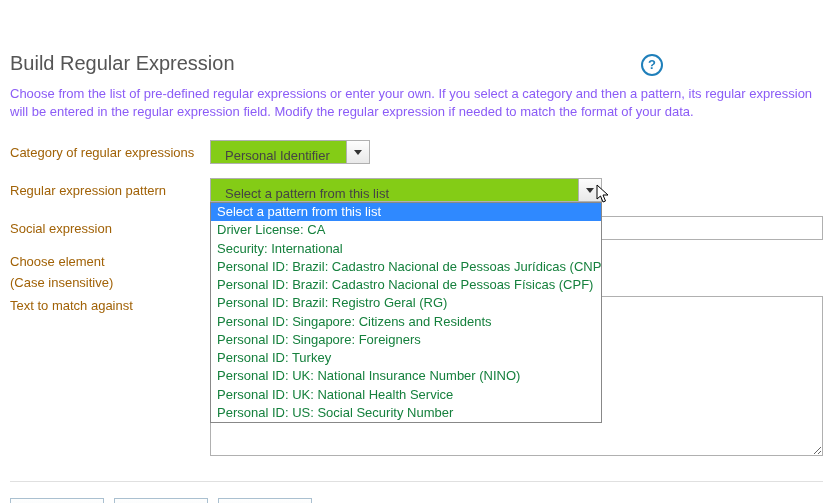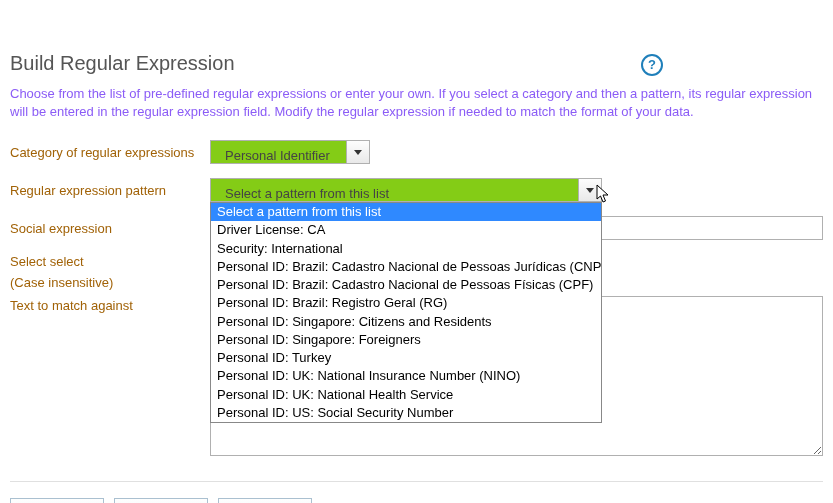--- a/index.html
+++ b/index.html
@@ -105,21 +105,21 @@
     top: 24px;
     width: 392px;
     border: 1px solid #888;
     background: #ffffff;
     z-index: 10;
     box-sizing: border-box;
   }
   .dropdown-list .opt {
     padding: 1px 6px;
     font-size: 13px;
-    color: #000000;
+    color: #15803d;
     white-space: nowrap;
     overflow: hidden;
     line-height: 1.25;
   }
   .dropdown-list .opt.selected {
     background: #2f89ff;
     color: #ffffff;
   }
   .text-input {
     flex: 1;
@@ -222,21 +222,21 @@
         </div>
     </div>
   </div>
 
   <div class="form-row regex-row">
     <div class="form-label">Social expression</div>
     <input class="text-input" type="text" value="" style="">
   </div>
 
   <div class="form-row">
-    <div class="form-label">Select select</div>
+    <div class="form-label">Choose element</div>
   </div>
 
   <div class="form-row" style="margin-top:-8px;">
     <div class="form-label">(Case insensitive)</div>
   </div>
 
   <div class="form-row" style="align-items:flex-start; margin-top:-8px;">
     <div class="form-label" style="padding-top:2px;">Text to match against</div>
     <div class="textarea-wrap">
       <textarea class="big" style=""></textarea>

